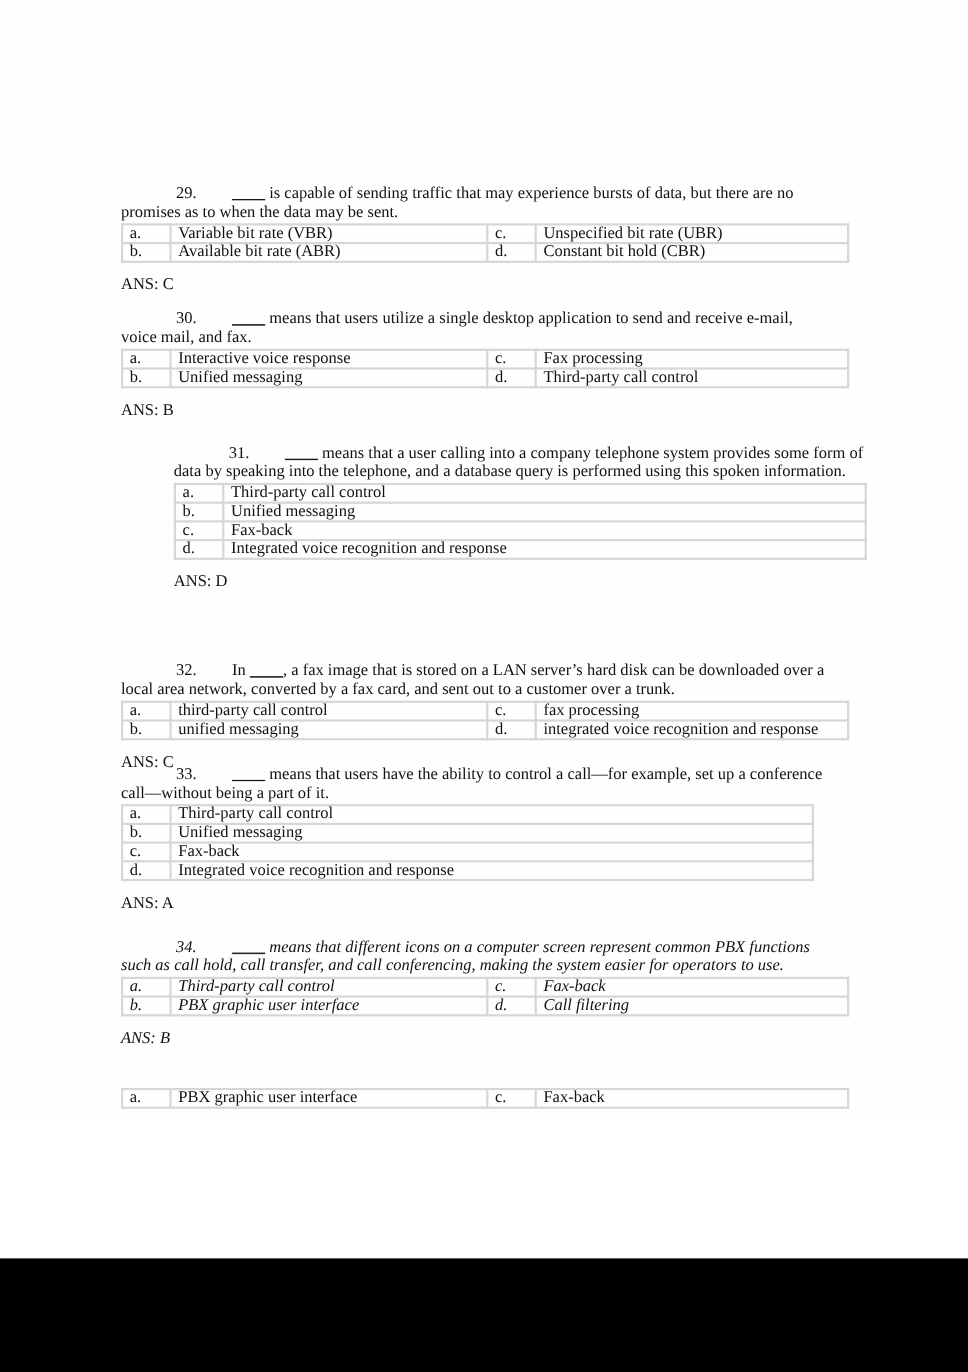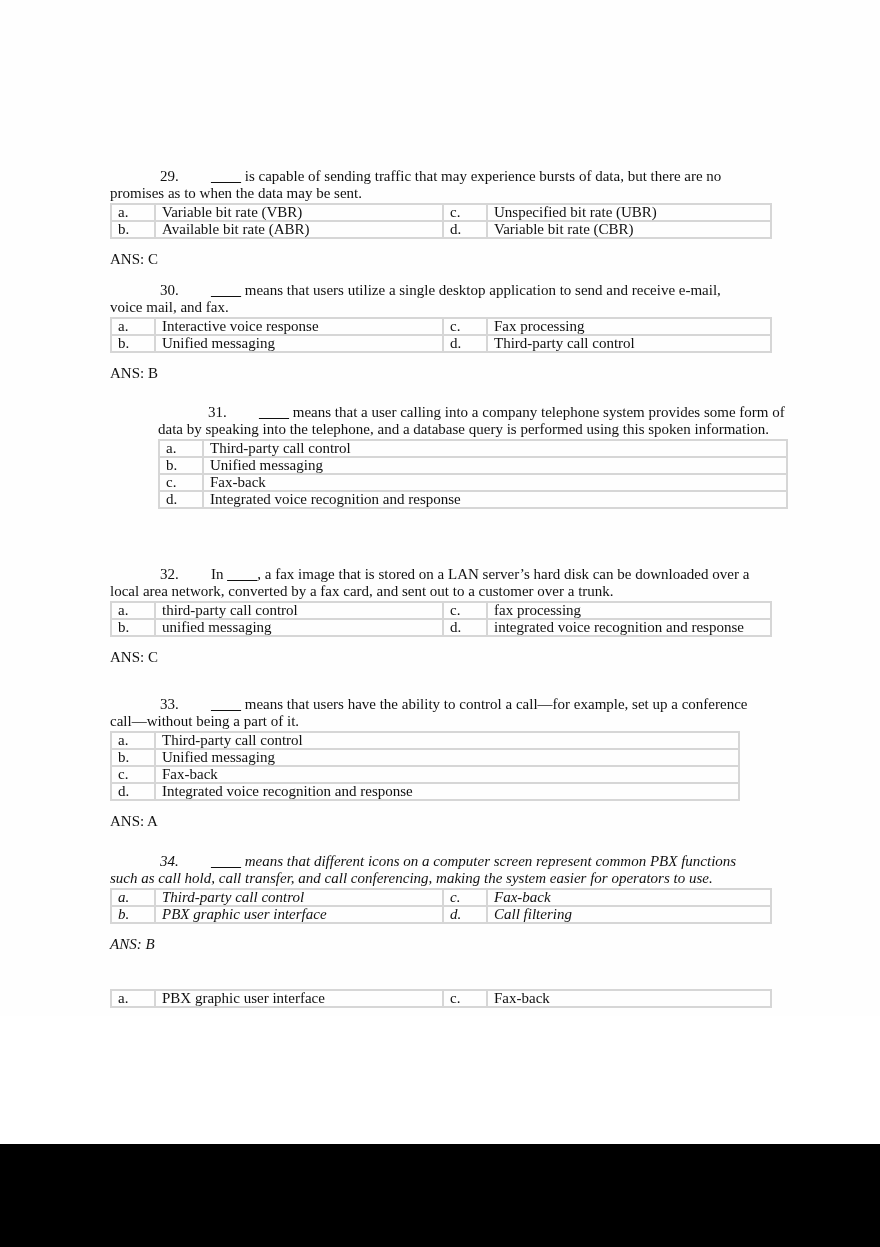--- a/index.html
+++ b/index.html
@@ -35,21 +35,21 @@
           <tr>
         <td class="letter">a.</td>
         <td class="answer-a">Variable bit rate (VBR)</td>
         <td class="letter">c.</td>
         <td>Unspecified bit rate (UBR)</td>
       </tr>
       <tr>
         <td class="letter">b.</td>
         <td class="answer-a">Available bit rate (ABR)</td>
         <td class="letter">d.</td>
-        <td>Variable bit rate (CBR)</td>
+        <td>Constant bit hold (CBR)</td>
       </tr>
     </tbody>
       </table>
     <div class="ans">ANS:  C</div>
   </div>
 
   <div class="question" style="top:282px;">
     <p class="stem"><span class="qnum">30.</span><span></span><span class="blank">____</span><span> means that users utilize a single desktop application to send and receive e-mail, voice mail, and fax.</span></p>
     <table class="choices two-col">
       <tbody>
@@ -85,23 +85,24 @@
       <tr>
             <td class="letter">c.</td>
             <td>Fax-back</td>
           </tr>
       <tr>
             <td class="letter">d.</td>
             <td>Integrated voice recognition and response</td>
           </tr>
     </tbody>
       </table>
+    <div class="ans">ANS:  D</div>
   </div>
 
-  <div class="question" style="top:566px;">
+  <div class="question" style="top:602px;">
     <p class="stem"><span class="qnum">32.</span><span>In </span><span class="blank">____</span><span>, a fax image that is stored on a LAN server’s hard disk can be downloaded over a local area network, converted by a fax card, and sent out to a customer over a trunk.</span></p>
     <table class="choices two-col">
       <tbody>
           <tr>
         <td class="letter">a.</td>
         <td class="answer-a">third-party call control</td>
         <td class="letter">c.</td>
         <td>fax processing</td>
       </tr>
       <tr>

